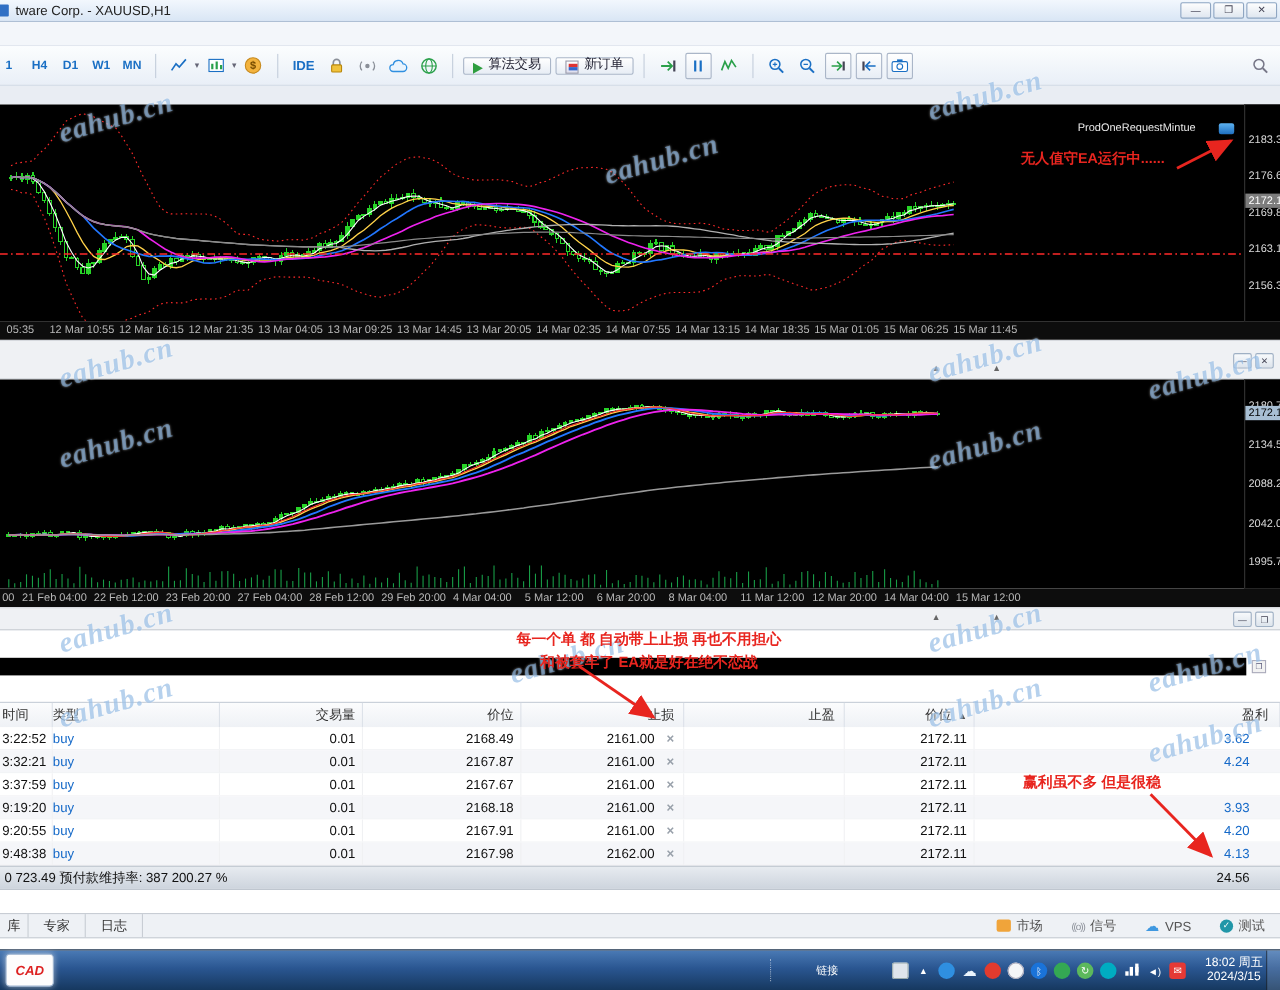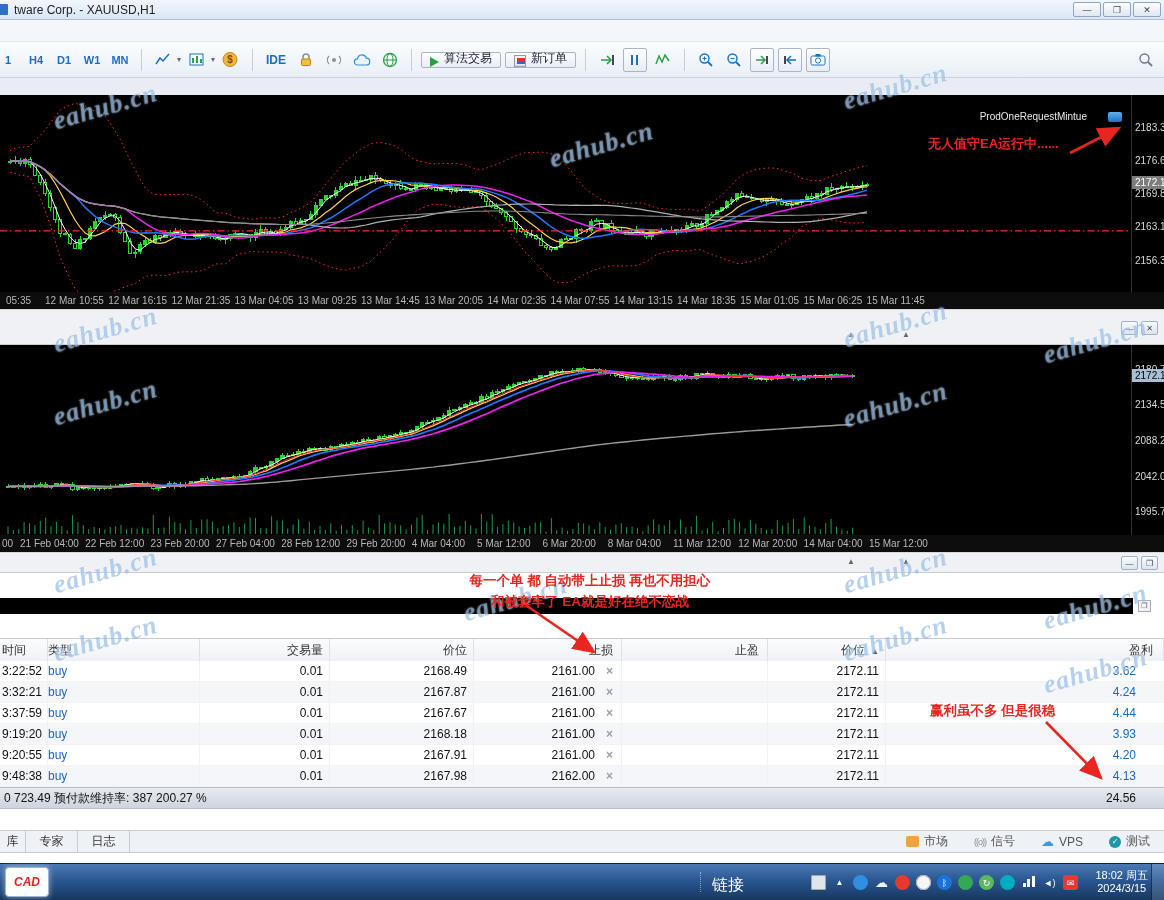--- a/index.html
+++ b/index.html
@@ -131,21 +131,21 @@
 
 
 .taskbar{position:absolute;left:0;top:863px;width:1164px;height:37px;
   background:linear-gradient(#4a7ab5,#2a5691 45%,#16385f);border-top:1px solid #0d2440}
 .cad-btn{position:absolute;left:5px;top:3px;width:44px;height:30px;background:#fdfdfd;
   border:1px solid #9db4d0;border-radius:4px;box-shadow:0 0 6px rgba(255,255,255,.5);
   display:flex;align-items:center;justify-content:center;font-size:12px;font-weight:bold;
   font-style:italic;color:#d22;cursor:pointer}
 .links-sep{position:absolute;left:700px;top:8px;width:3px;height:20px;
   border-left:1px dotted rgba(255,255,255,.5)}
-.links-label{position:absolute;left:712px;top:11px;font-size:16px;color:#fff;cursor:pointer}
+.links-label{position:absolute;left:742px;top:11px;font-size:10px;color:#fff;cursor:pointer}
 .tray{position:absolute;right:86px;top:11px;display:flex;align-items:center;gap:6px}
 .ti{width:15px;height:15px;border-radius:50%;display:flex;align-items:center;justify-content:center;
   font-size:9px;color:#fff;cursor:pointer}
 .ti-kb{border-radius:2px;background:#dfe5ec;box-shadow:inset 0 0 0 1px #9aa}
 .ti-chev{background:transparent;color:#fff;font-size:8px}
 .ti-chev::before{content:"▲"}
 .ti-cloud{background:transparent;color:#eaf4fd;font-size:13px}
 .ti-cloud::before{content:"☁"}
 .ti-blue{background:#2f8fe0}
 .ti-red{background:#e23b2e}
@@ -1274,21 +1274,20 @@
         <span class="c c-profit">4.24</span>
       </div>
       <div class="trow">
         <span class="c c-time">3:37:59</span>
         <span class="c c-type">buy</span>
         <span class="c c-vol">0.01</span>
         <span class="c c-price">2167.67</span>
         <span class="c c-sl">2161.00<i class="x"></i></span>
         <span class="c c-tp"></span>
         <span class="c c-price2">2172.11</span>
-        <span class="c c-profit">4.44</span>
       </div>
       <div class="trow alt">
         <span class="c c-time">9:19:20</span>
         <span class="c c-type">buy</span>
         <span class="c c-vol">0.01</span>
         <span class="c c-price">2168.18</span>
         <span class="c c-sl">2161.00<i class="x"></i></span>
         <span class="c c-tp"></span>
         <span class="c c-price2">2172.11</span>
         <span class="c c-profit">3.93</span>

